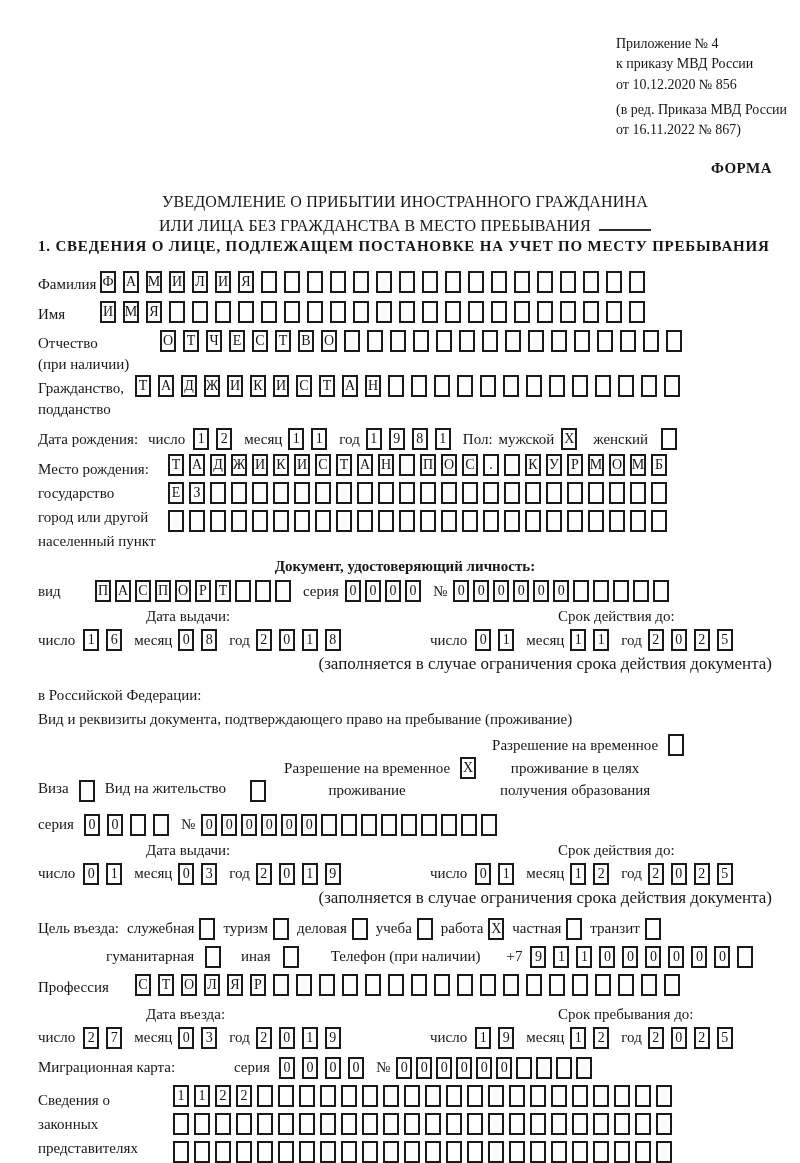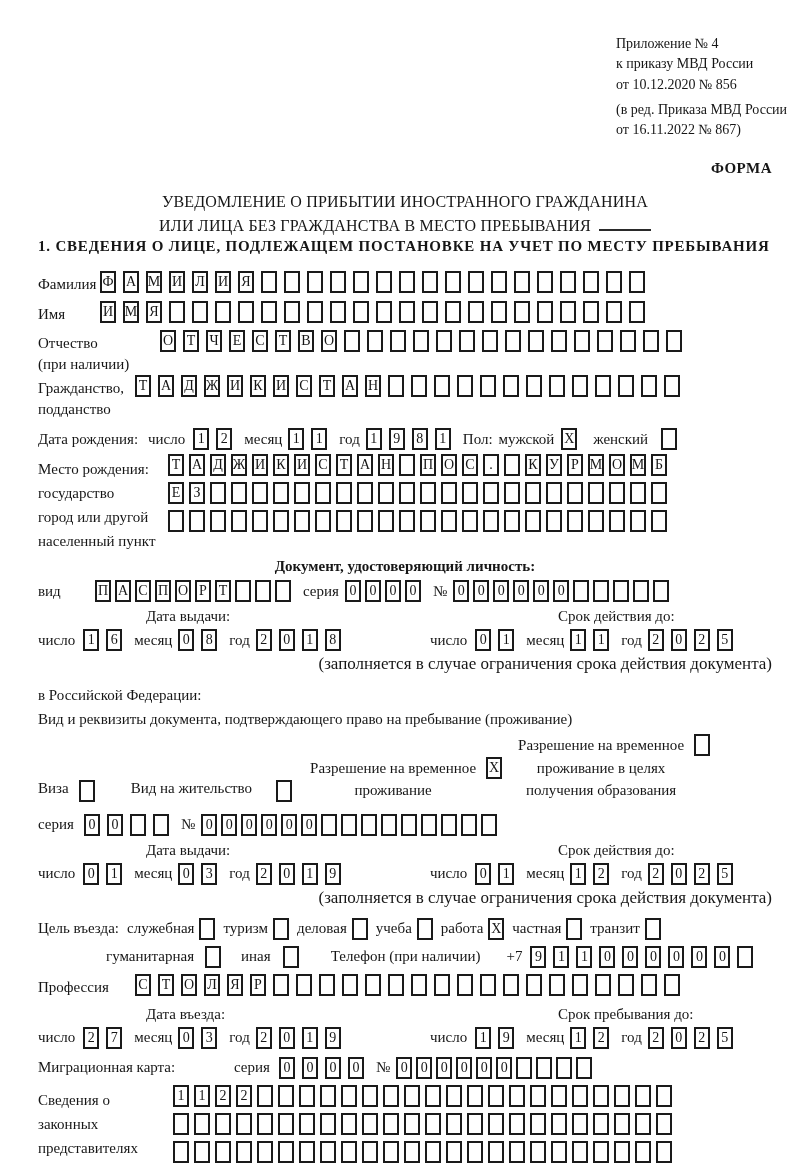--- a/index.html
+++ b/index.html
@@ -400,21 +400,21 @@
     <div>Вид и реквизиты документа, подтверждающего право на пребывание (проживание)</div>
   </div>
 
   <div class="visarow">
     <div class="vopt">
       <span>Виза</span>
       <span class="cells">
           <span class="cell"></span>
         </span>
     </div>
-    <div class="vopt" style="margin-left:36px">
+    <div class="vopt" style="margin-left:10px">
       <span>Вид на жительство</span>
       <span class="cells" style="margin-left:14px">
           <span class="cell"></span>
         </span>
     </div>
     <div class="vopt" style="margin-left:18px">
       <div class="vtext">
         <div>Разрешение на временное</div>
         <div>проживание</div>
       </div>

